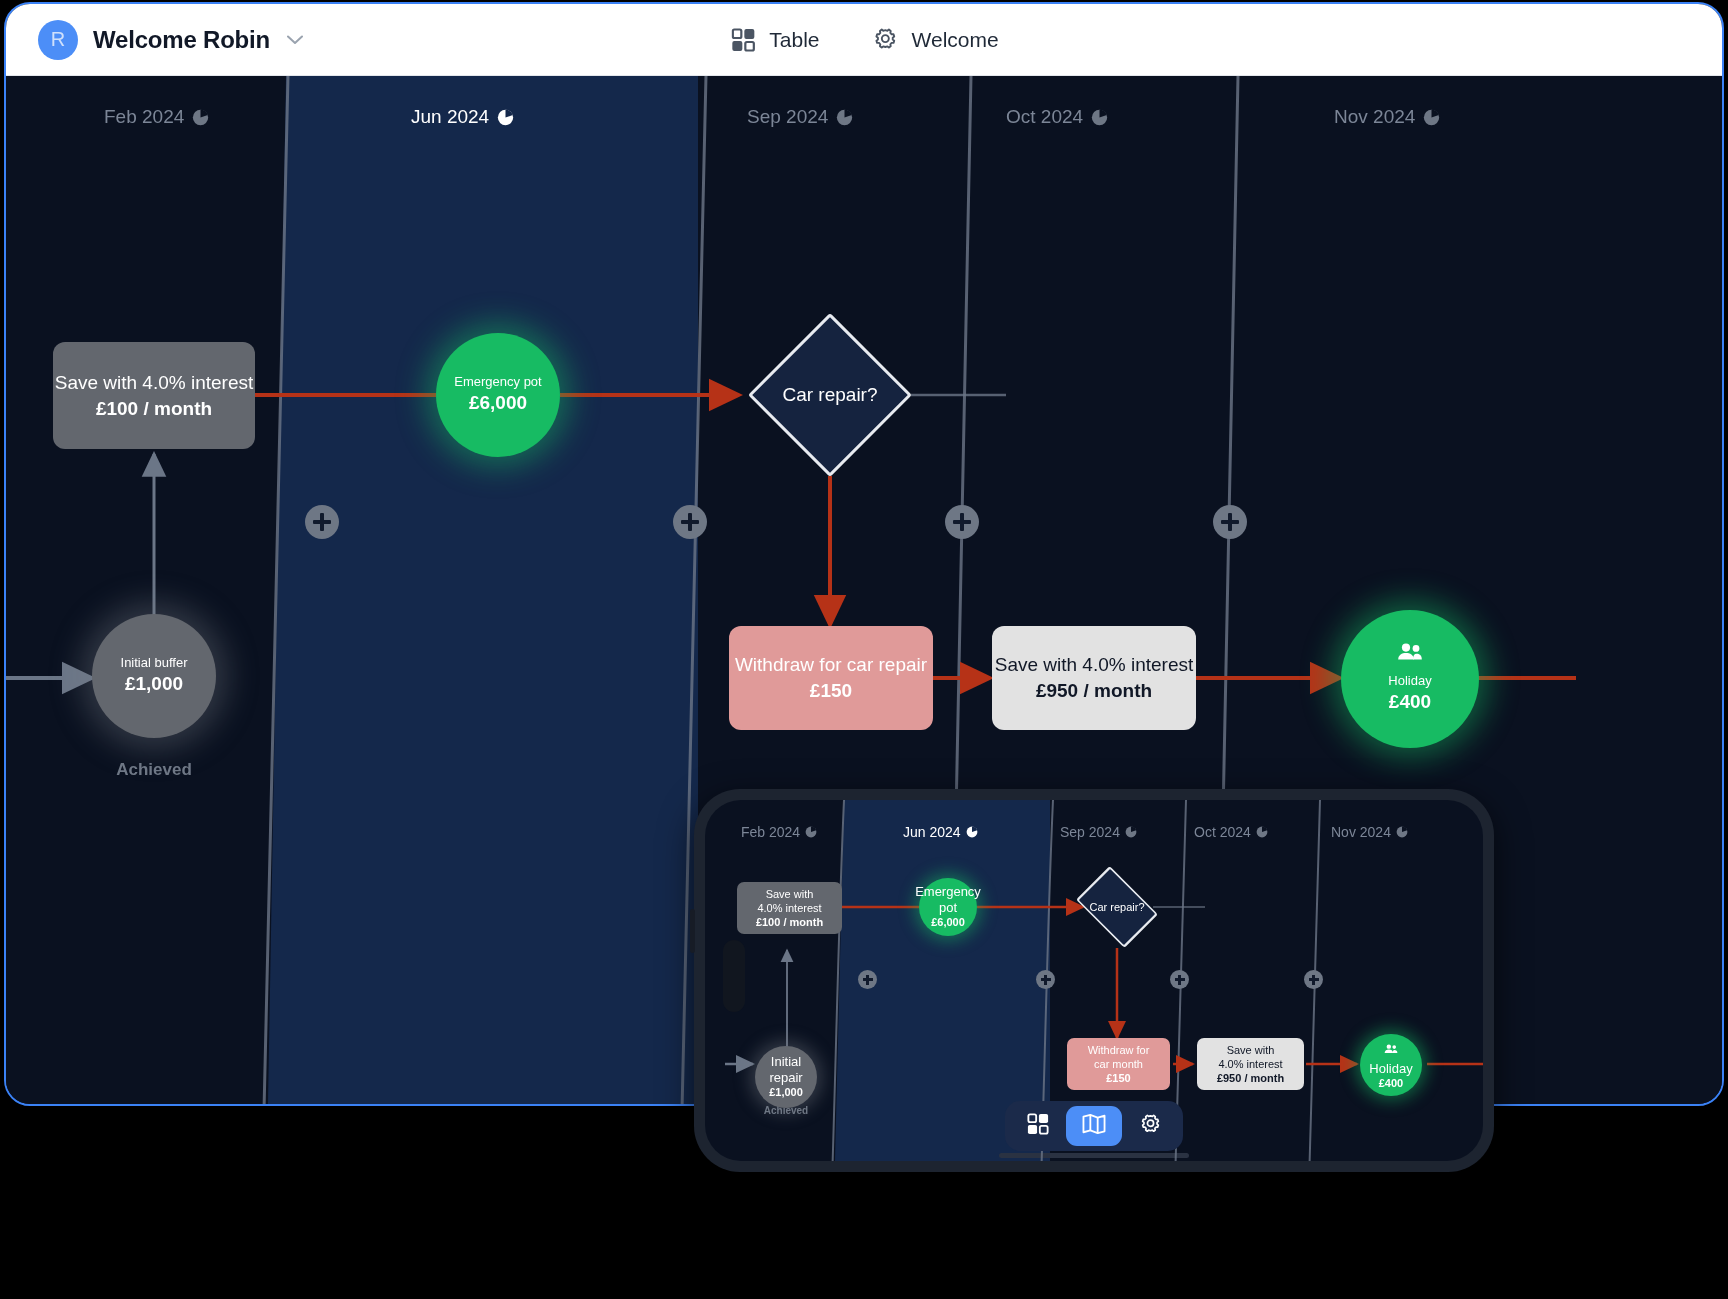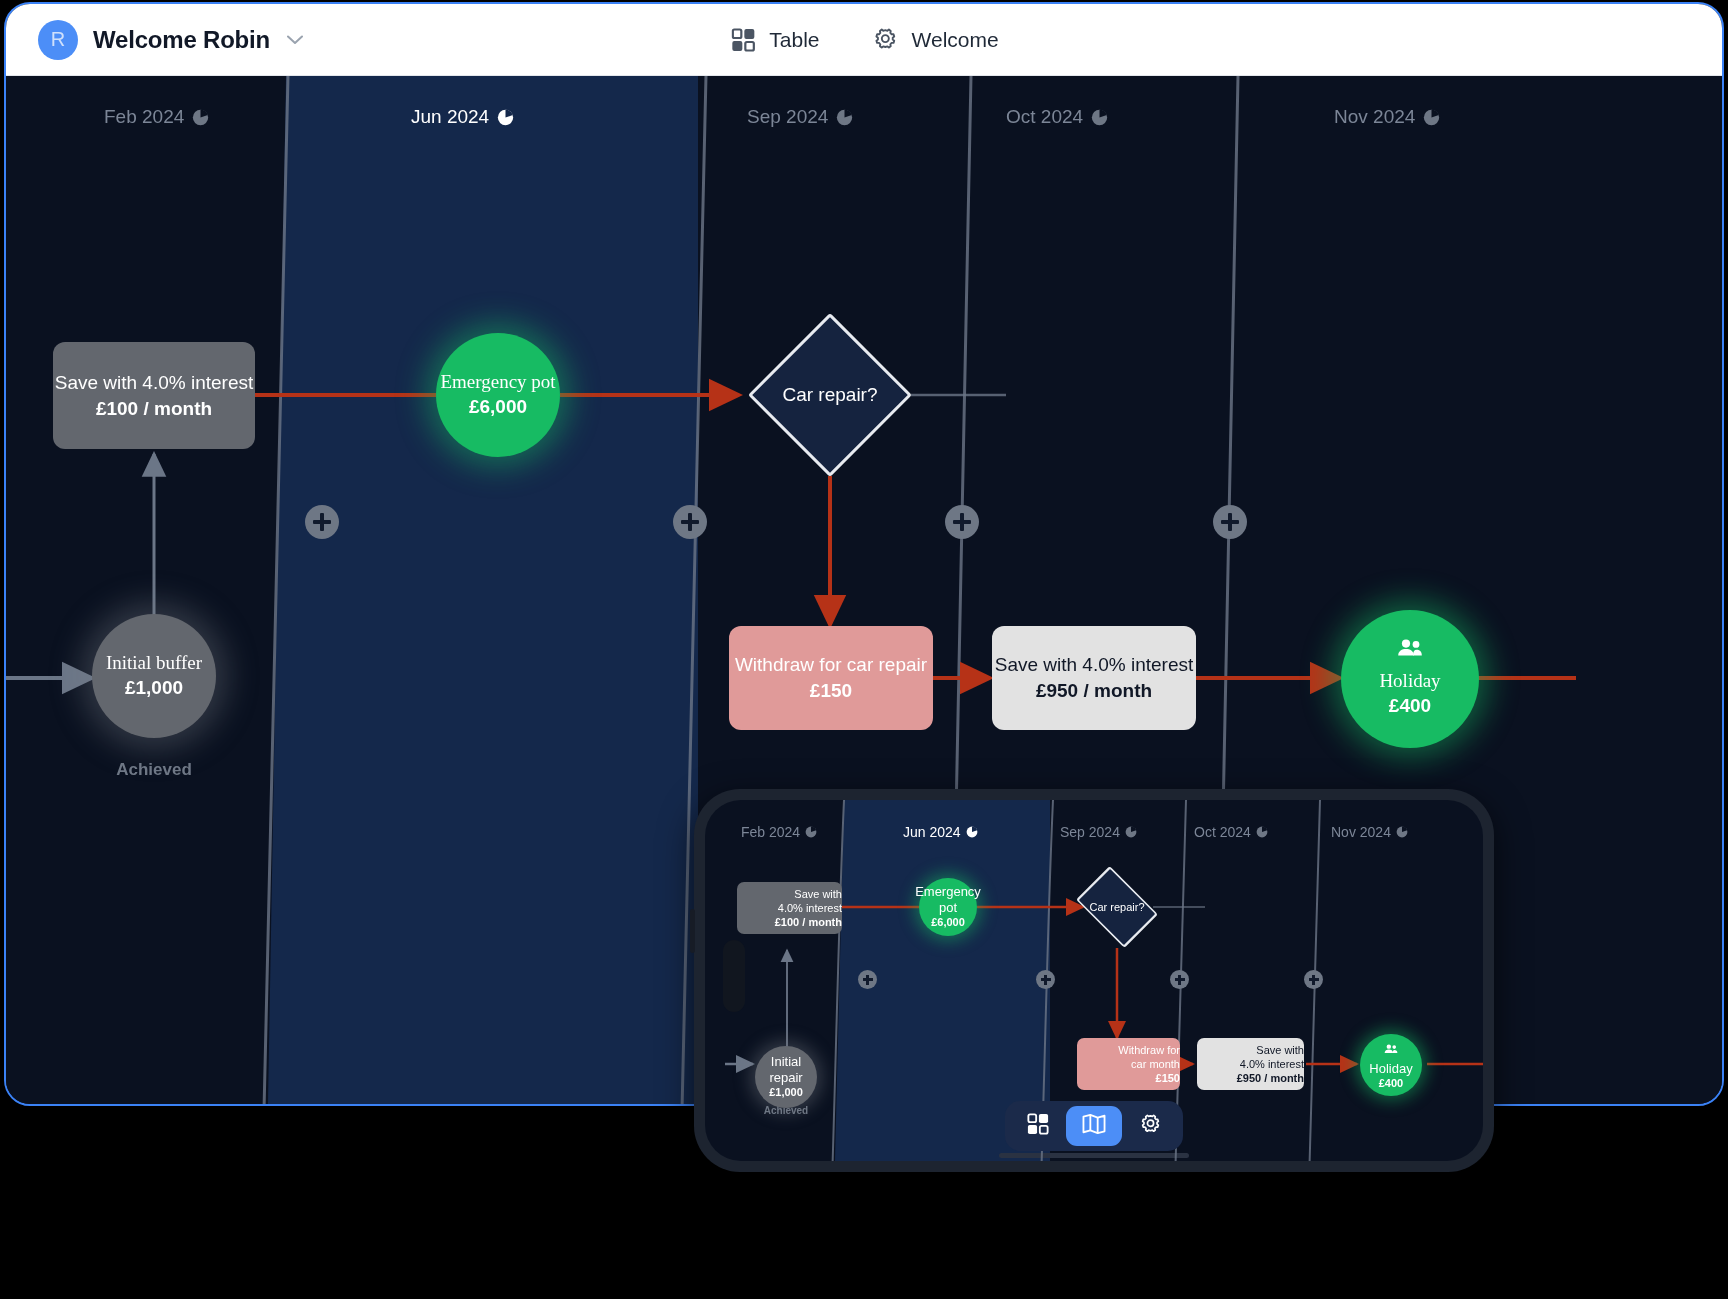--- a/index.html
+++ b/index.html
@@ -97,21 +97,21 @@
   .box.salmon { background: #e09a99; color: #ffffff; }
   .box.white  { background: #e2e2e2; color: #111827; }
 
   .circle {
     border-radius: 50%;
     display:flex; flex-direction: column; align-items:center; justify-content:center;
     text-align:center; line-height: 1.3;
   }
   .circle.green { background:#17bb63; color:#fff; box-shadow: 0 0 30px 10px rgba(23,187,99,.45); }
   .circle.grey  { background:#63676e; color:#fff; box-shadow: 0 0 30px 12px rgba(120,126,136,.35); }
-  .circle .l1 { font-size: 19px; font-family: Liberation Serif, serif; }
+  .circle .l1 { font-size: 13px; }
   .circle .l2 { font-size: 19px; font-weight: bold; }
 
   .diamond-wrap { position:absolute; z-index:4; }
   .diamond-shape {
     position:absolute; inset:0;
     background: #15233f;
     border: 3px solid #e8ebf0;
     transform: rotate(45deg);
     border-radius: 3px;
   }
@@ -148,21 +148,21 @@
   .notch-pill {
     position:absolute; left: 18px; top: 140px;
     width: 22px; height: 72px; background:#11161f; border-radius: 11px; z-index: 30;
   }
   .p-month {
     position:absolute; top: 24px; font-size: 14px; color:#7c8697;
     display:flex; align-items:center; gap:5px; white-space:nowrap;
   }
   .p-month.current { color:#ffffff; }
   .p-pie { width: 12px; height: 12px; display:block; }
-  .p-box { border-radius: 7px; display:flex; flex-direction:column; align-items:flex-end; justify-content:center;
+  .p-box { border-radius: 7px; display:flex; flex-direction:column; align-items:center; justify-content:center;
            text-align:center; line-height:1.28; }
   .p-box .l1 { font-size: 11px; }
   .p-box .l2 { font-size: 11px; font-weight: bold; }
   .p-circle { border-radius:50%; display:flex; flex-direction:column; align-items:center; justify-content:center;
               text-align:center; line-height:1.25; }
   .p-circle .l1 { font-size: 13px; }
   .p-circle .l2 { font-size: 11px; font-weight:bold; }
   .p-plus { position:absolute; width:19px; height:19px; border-radius:50%; background:#6e7785;
             display:flex; align-items:center; justify-content:center; z-index:6; }
   .p-plus:before, .p-plus:after { content:""; position:absolute; background:#111a2c; }
@@ -451,21 +451,21 @@
           <div class="l1">pot</div>
           <div class="l2">£6,000</div>
         </div>
       </div>
 
       <div class="diamond-wrap" style="left:383px; top:78px; width:58px; height:58px;">
         <div class="diamond-shape" style="border-width:2px; transform: rotate(45deg) scale(1.18,0.82);"></div>
         <div class="diamond-text" style="font-size:11px; width:130px; left:-36px;">Car repair?</div>
       </div>
 
-      <div class="node" style="left:372px; top:238px;">
+      <div class="node" style="left:362px; top:238px;">
         <div class="p-box" style="width:103px; height:52px; background:#e09a99; color:#fff;">
           <div class="l1">Withdraw for</div>
           <div class="l1">car month</div>
           <div class="l2">£150</div>
         </div>
       </div>
 
       <div class="node" style="left:492px; top:238px;">
         <div class="p-box" style="width:107px; height:52px; background:#e2e2e2; color:#111827;">
           <div class="l1">Save with</div>

